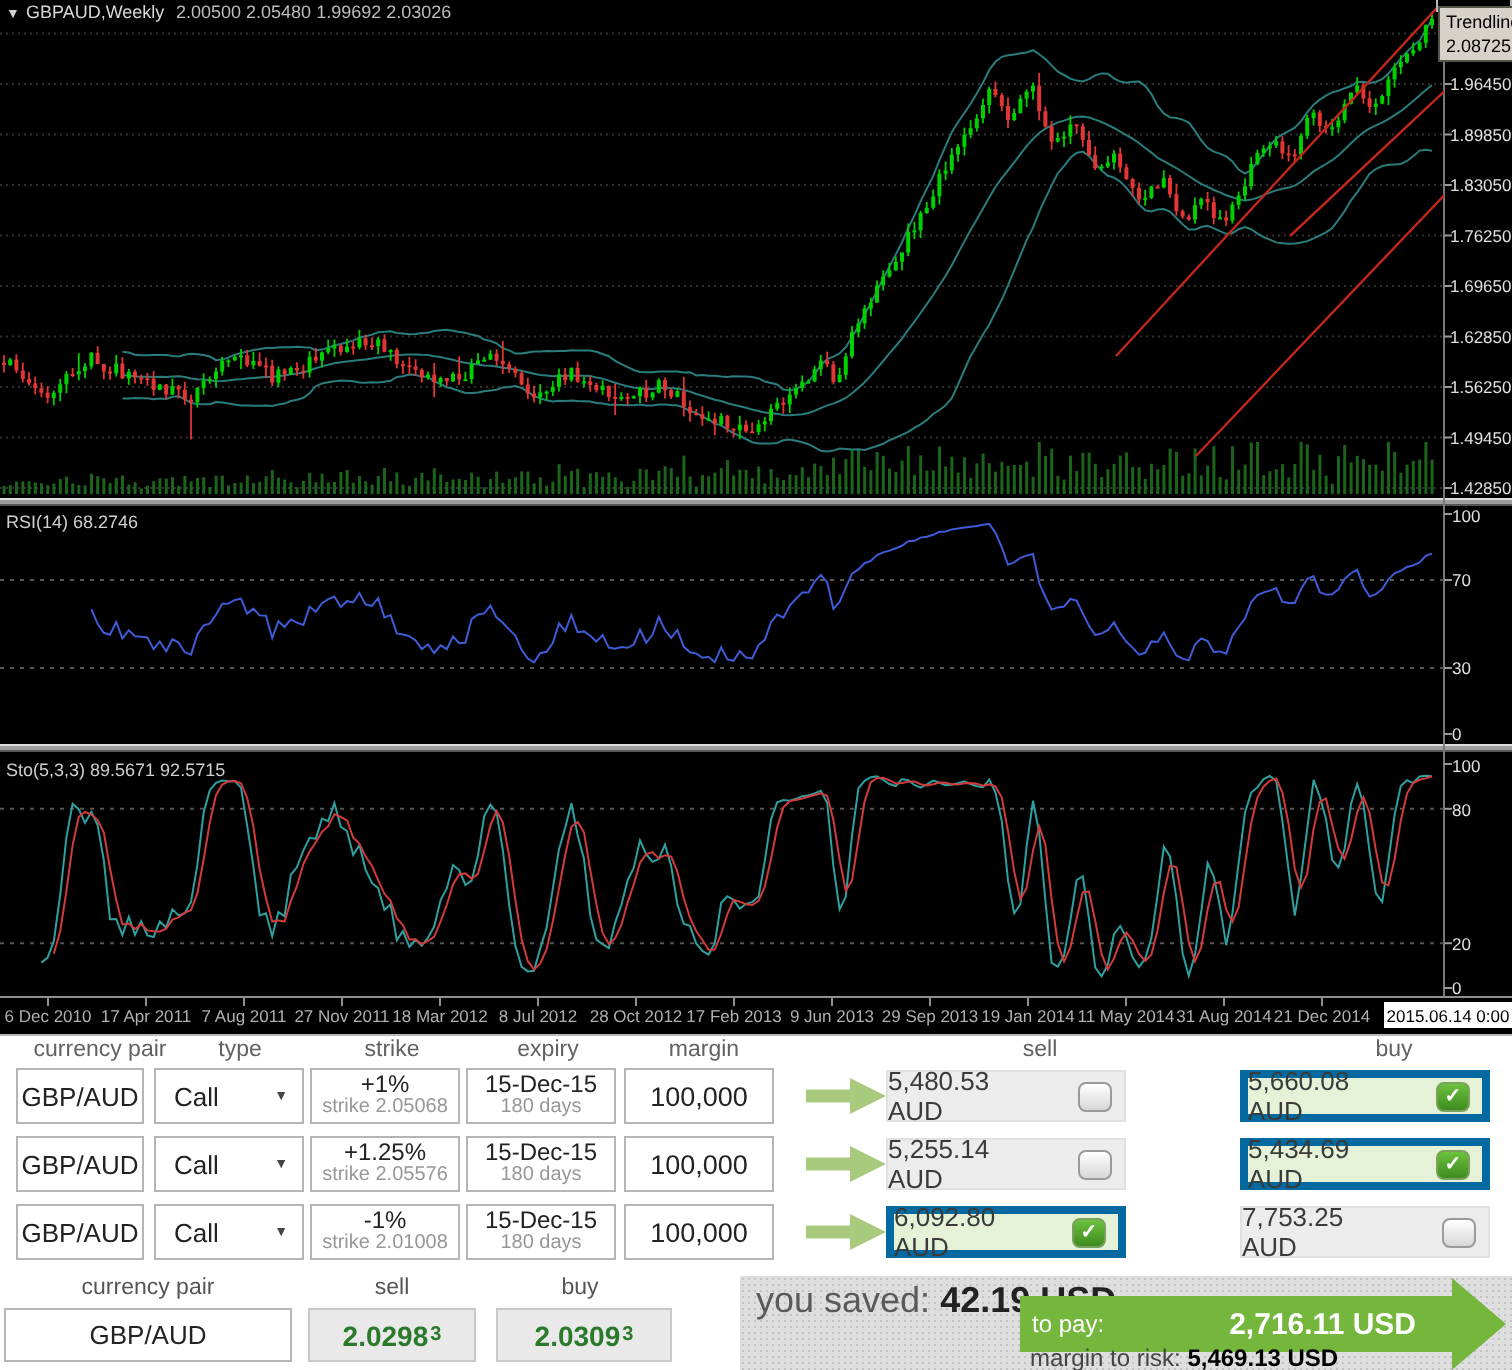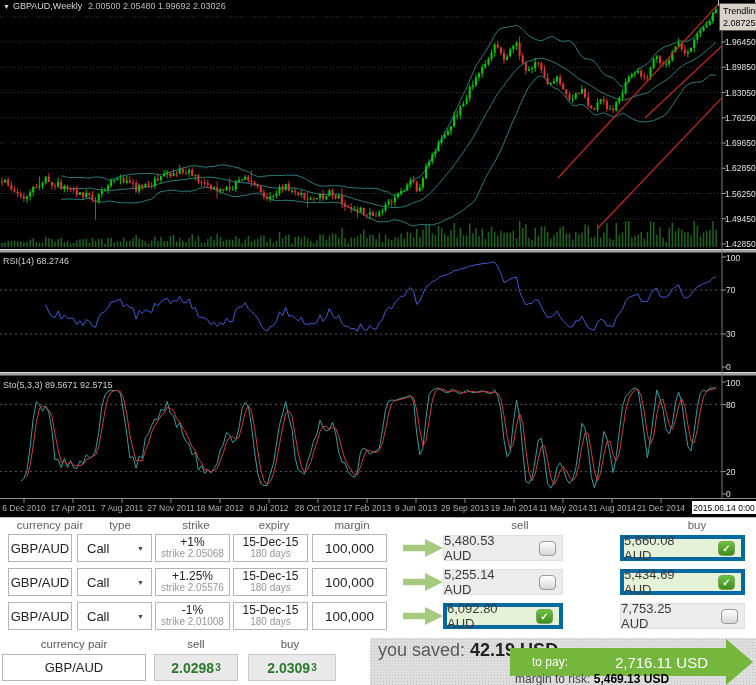--- a/index.html
+++ b/index.html
@@ -51,22 +51,22 @@
   
   #summary{position:absolute;left:370px;top:120px;width:386px;height:48px;
     background-color:#dedede;background-image:radial-gradient(#c3c3c3 22%,transparent 23%);
     background-size:3px 3px}
   #saved{position:absolute;left:8px;top:2px;font-size:18px;color:#5a5a5a;white-space:nowrap}
   #saved b{color:#222}
   .pay-arrow{position:absolute;left:140px;top:10px;width:216px;height:28px;background:#74b73c;
     color:#fff;display:flex;align-items:center}
   .pay-arrow:after{content:'';position:absolute;left:100%;top:-9px;width:0;height:0;
     border-left:27px solid #74b73c;border-top:23px solid transparent;border-bottom:23px solid transparent}
-  .pl{font-size:12px;margin-left:22px}
-  .pv{font-size:15px;font-weight:normal;margin:0 18px 0 auto}
+  .pl{font-size:12px;margin-left:6px}
+  .pv{font-size:15px;font-weight:bold;margin:0 18px 0 auto}
   #margin{position:absolute;left:145px;top:34px;font-size:12px;color:#444;white-space:nowrap}
   #margin b{color:#000}
 </style>
 </head>
 <body>
 
 <div id="chart-wrap">
   <svg id="chart-svg" width="756" height="517">
     <defs>
         <clipPath id="mainclip">

